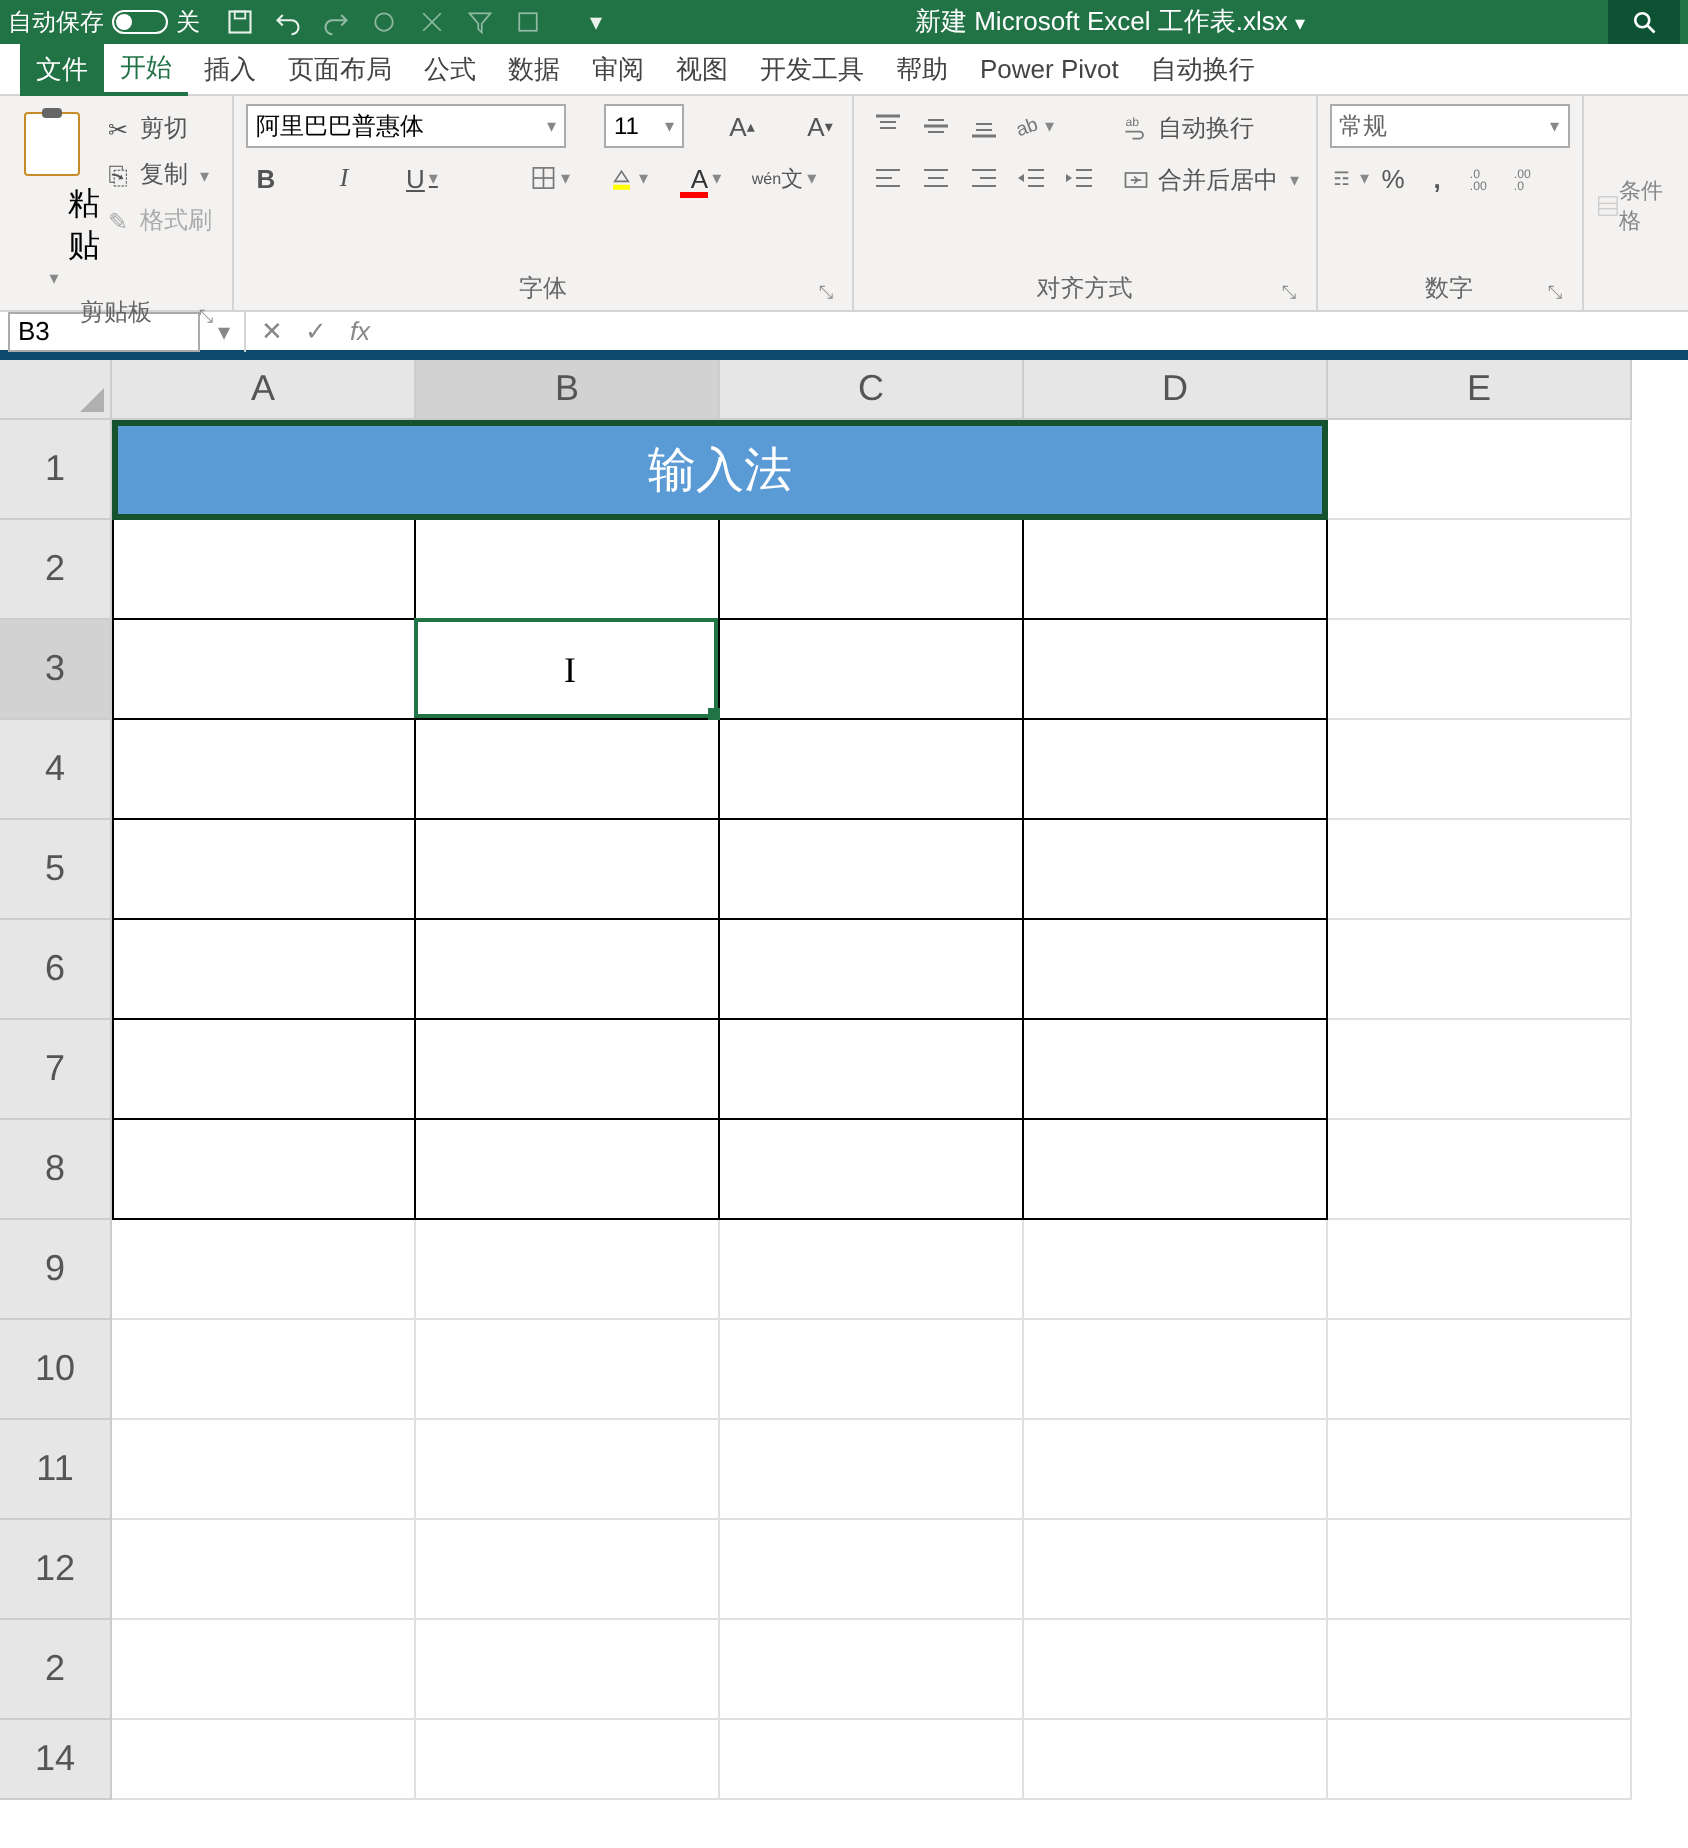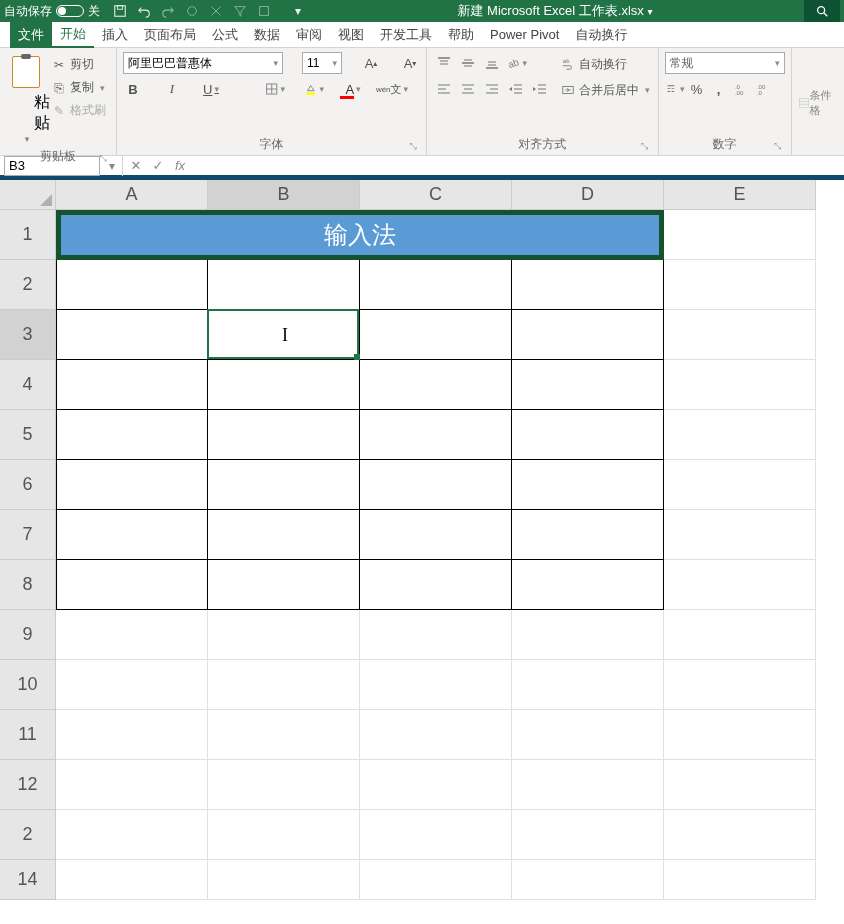--- a/index.html
+++ b/index.html
@@ -80,21 +80,21 @@
 .col-head.hl { background: #d2d2d2; }
 .row-heads { display: flex; flex-direction: column; }
 .row-head { width: 56px; background: #e6e6e6; border-right: 1px solid #ccc; border-bottom: 1px solid #ccc; display: flex; align-items: center; justify-content: center; font-size: 18px; color: #555; }
 .row-head.hl { background: #d2d2d2; }
 .grid-body { position: relative; }
 .cells { position: absolute; top: 0; left: 0; }
 .cell { position: absolute; border-right: 1px solid #e0e0e0; border-bottom: 1px solid #e0e0e0; }
 .cell.bordered { border-right: 1px solid #000; border-bottom: 1px solid #000; }
 .cell.bleft { border-left: 1px solid #000; }
 .cell.btop { border-top: 1px solid #000; }
-.merged-header { position: absolute; background: #5b9bd5; color: #fff; display: flex; align-items: center; justify-content: center; font-size: 24px; border: 5px solid #14532d; }
+.merged-header { position: absolute; background: #5b9bd5; color: #fff; display: flex; align-items: center; justify-content: center; font-size: 24px; border: 3px solid #14532d; }
 .active-cell { position: absolute; border: 2px solid #217346; pointer-events: none; }
 .active-cell::after { content: ""; position: absolute; right: -3px; bottom: -3px; width: 6px; height: 6px; background: #217346; }
 .cursor-I { position: absolute; font-family: serif; font-size: 18px; color: #000; pointer-events: none; }
 
 .dd { font-size: 9px; color: #888; margin-left: 2px; }
 svg { width: 14px; height: 14px; }
 .align-btn svg { width: 16px; height: 16px; }
 </style>
 </head>
 <body>

